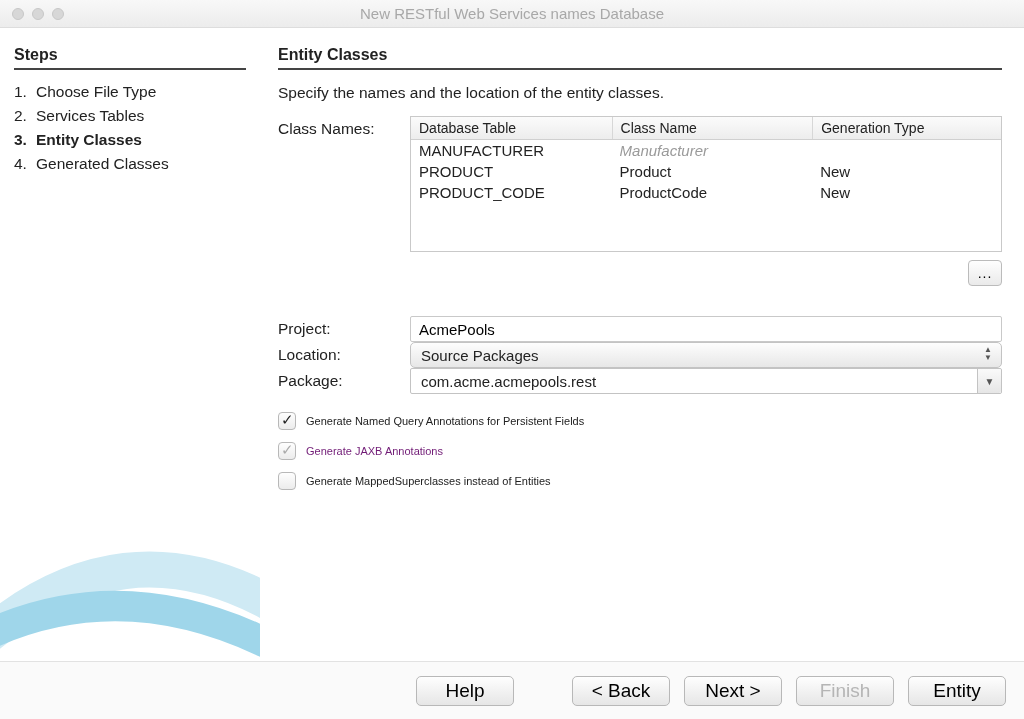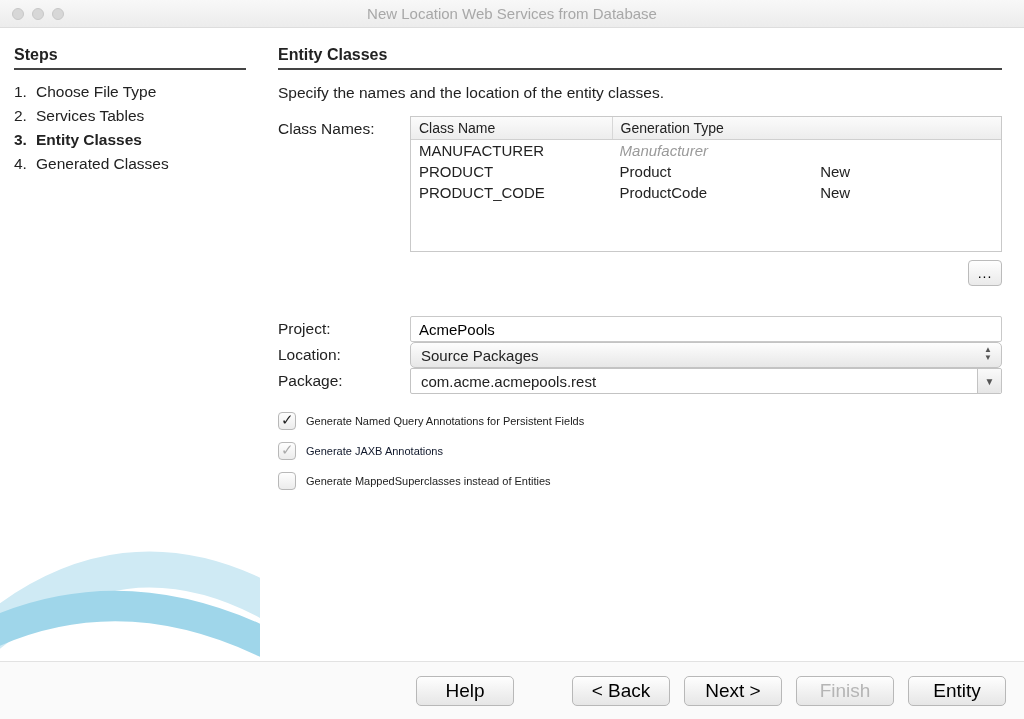--- a/index.html
+++ b/index.html
@@ -212,21 +212,21 @@
   }
   .checks {
     margin-top: 18px;
   }
   .check-row {
     display: flex;
     align-items: center;
     margin-bottom: 12px;
     font-size: 11px;
   }
-  .check-row.disabled { color: #0f172a; }
+  .check-row.disabled { color: #701a75; }
   .cb {
     width: 18px; height: 18px;
     border: 1px solid #b8b8b8;
     border-radius: 4px;
     margin-right: 10px;
     background: linear-gradient(#fefefe,#ececec);
     position: relative;
     cursor: pointer;
   }
   .cb.checked::after {
@@ -264,21 +264,21 @@
 </style>
 </head>
 <body>
 
 <div class="titlebar">
   <div class="traffic-lights">
     <div class="traffic-light"></div>
     <div class="traffic-light"></div>
     <div class="traffic-light"></div>
   </div>
-  <div class="title-text">New Location Web Services from Database</div>
+  <div class="title-text">New RESTful Web Services names Database</div>
 </div>
 
 <div class="content">
   <div class="sidebar">
     <div class="steps-heading">Steps</div>
     <ol class="steps-list" id="steps-list">
         <li><span class="num">1.</span><span>Choose File Type</span></li>
         <li><span class="num">2.</span><span>Services Tables</span></li>
         <li class="current"><span class="num">3.</span><span>Entity Classes</span></li>
         <li><span class="num">4.</span><span>Generated Classes</span></li>
@@ -293,20 +293,21 @@
 
   <div class="main">
     <div class="main-heading">Entity Classes</div>
     <div class="instruction">Specify the names and the location of the entity classes.</div>
 
     <div class="row">
       <div class="row-label">Class Names:</div>
       <div class="row-control">
         <div class="class-table">
           <div class="class-table-header">
+            <div class="col col-db">Database Table</div>
             <div class="col col-cn">Class Name</div>
             <div class="col col-gt">Generation Type</div>
           </div>
           <div class="class-table-body" id="class-table-body">
               <div class="class-table-row">
                 <div class="cell cell-db">MANUFACTURER</div>
                 <div class="cell cell-cn italic-gray">Manufacturer</div>
               </div>
               <div class="class-table-row">
                 <div class="cell cell-db">PRODUCT</div>

